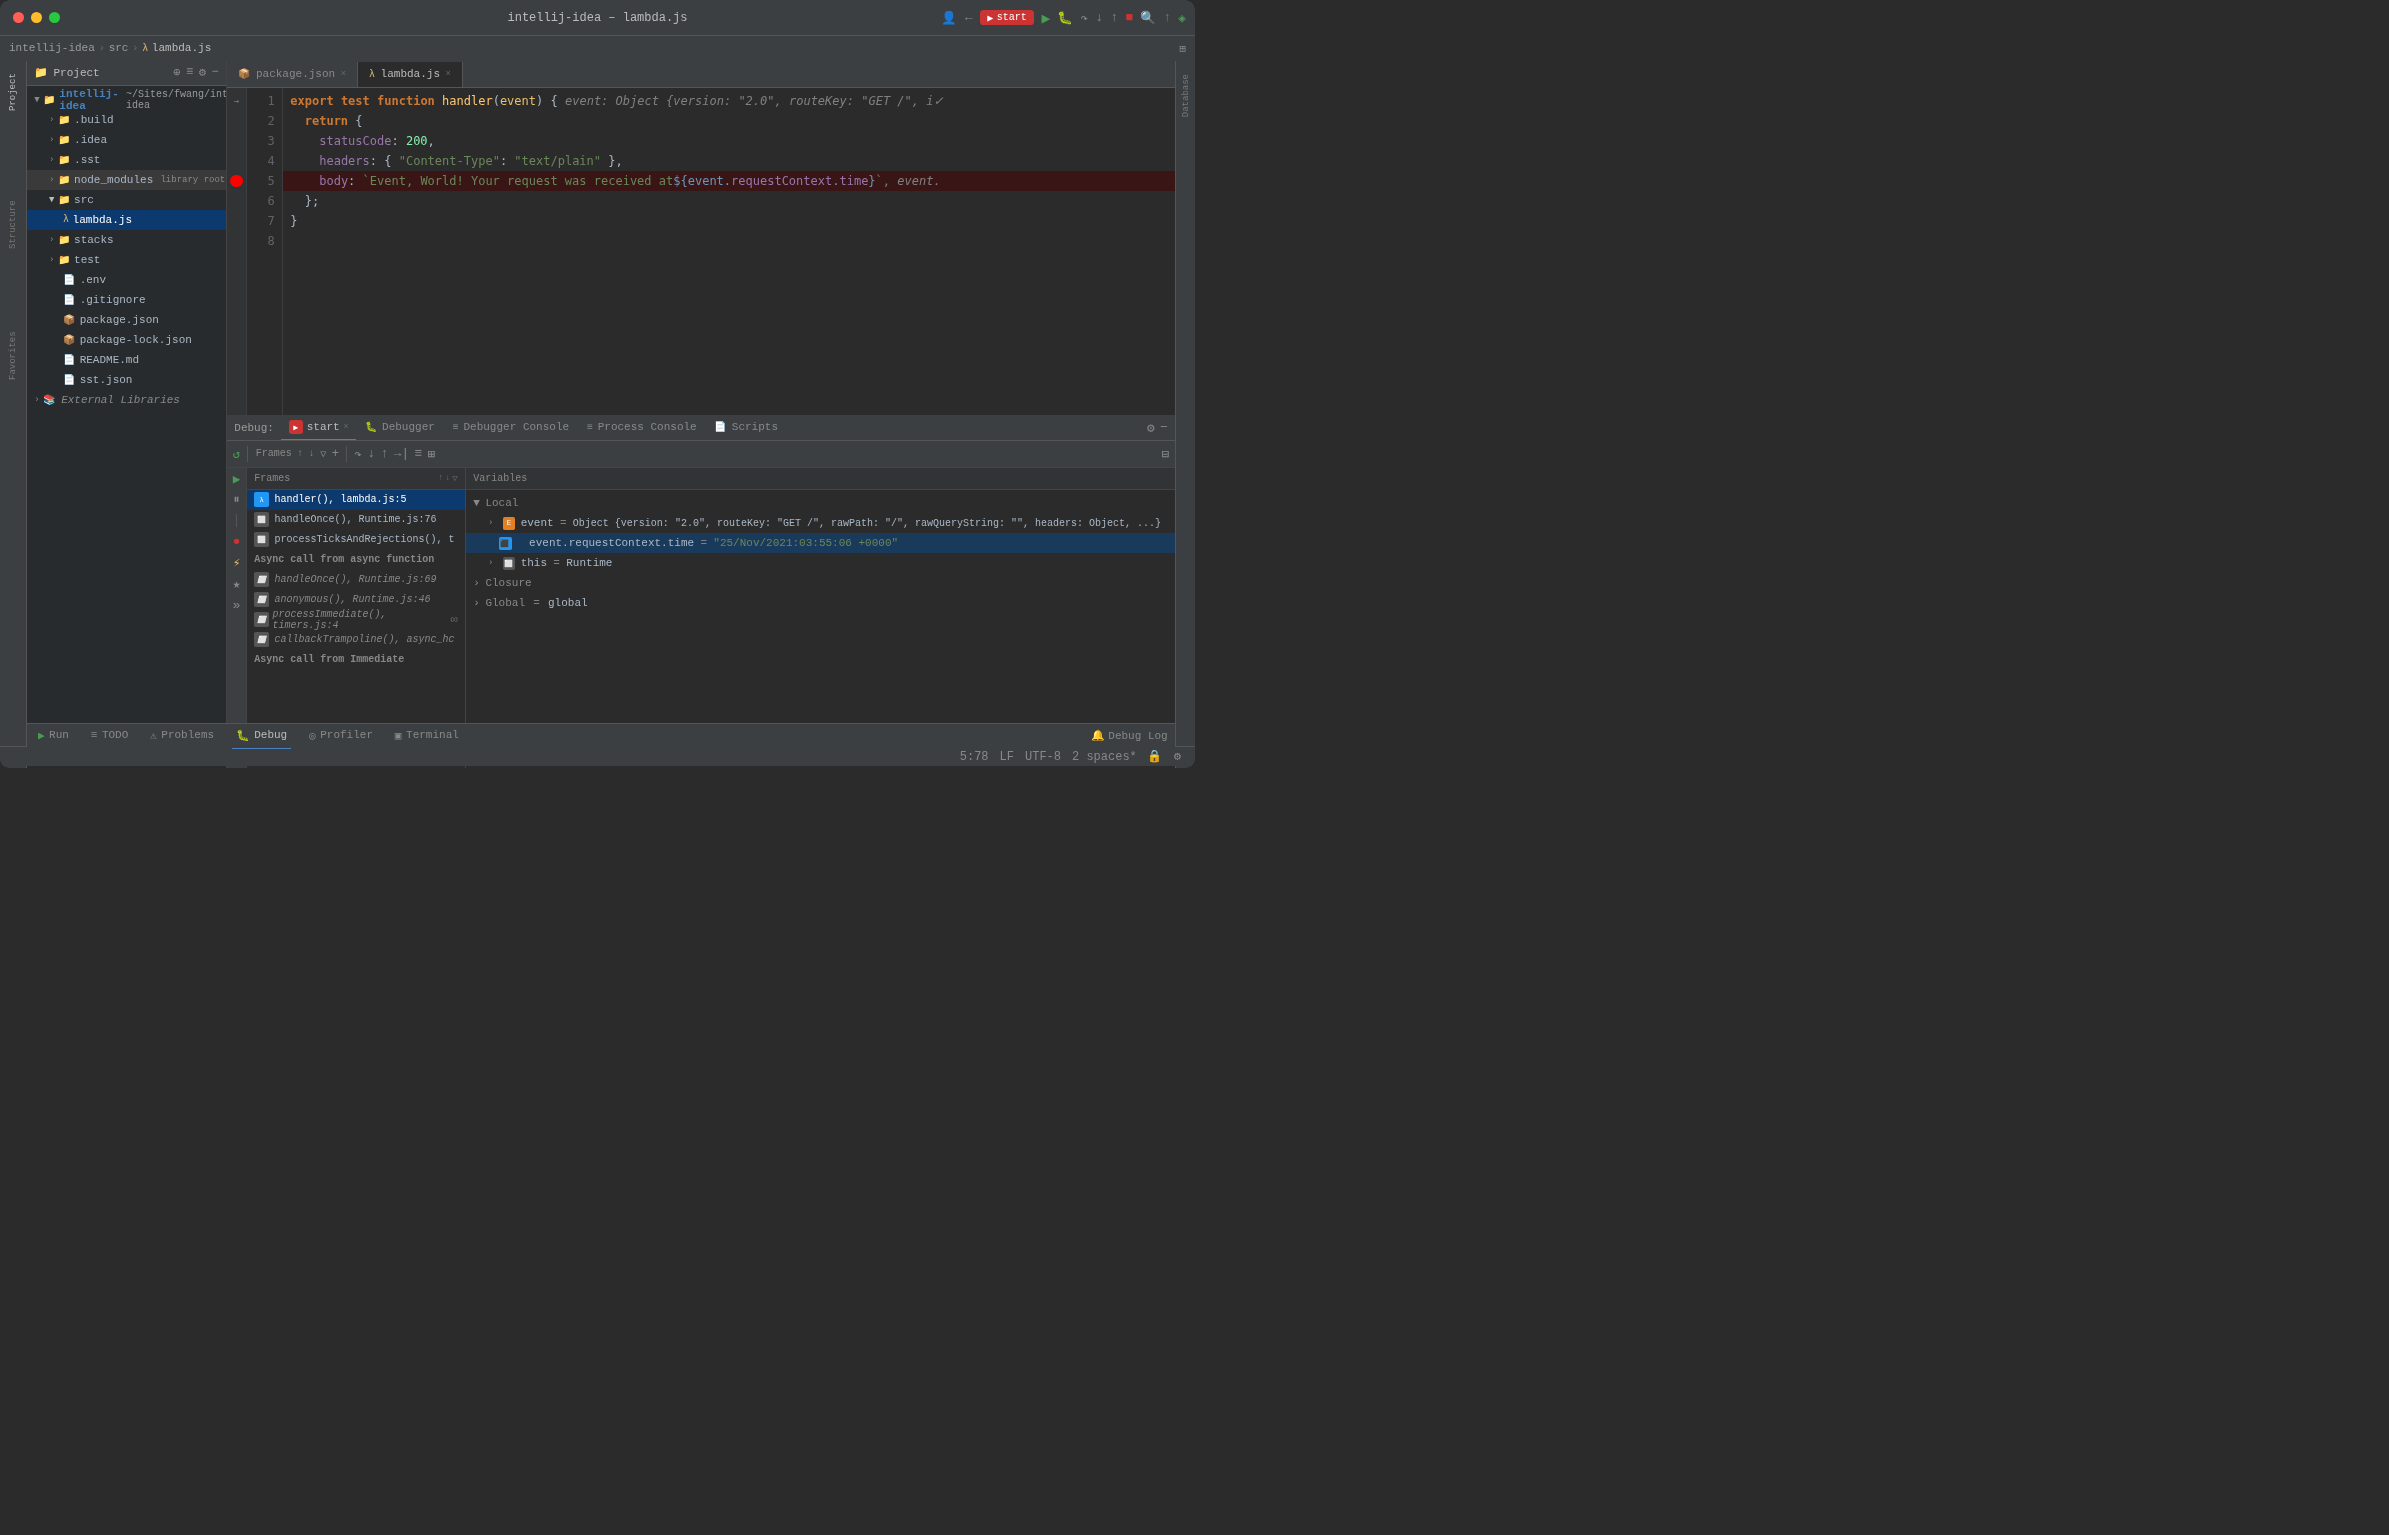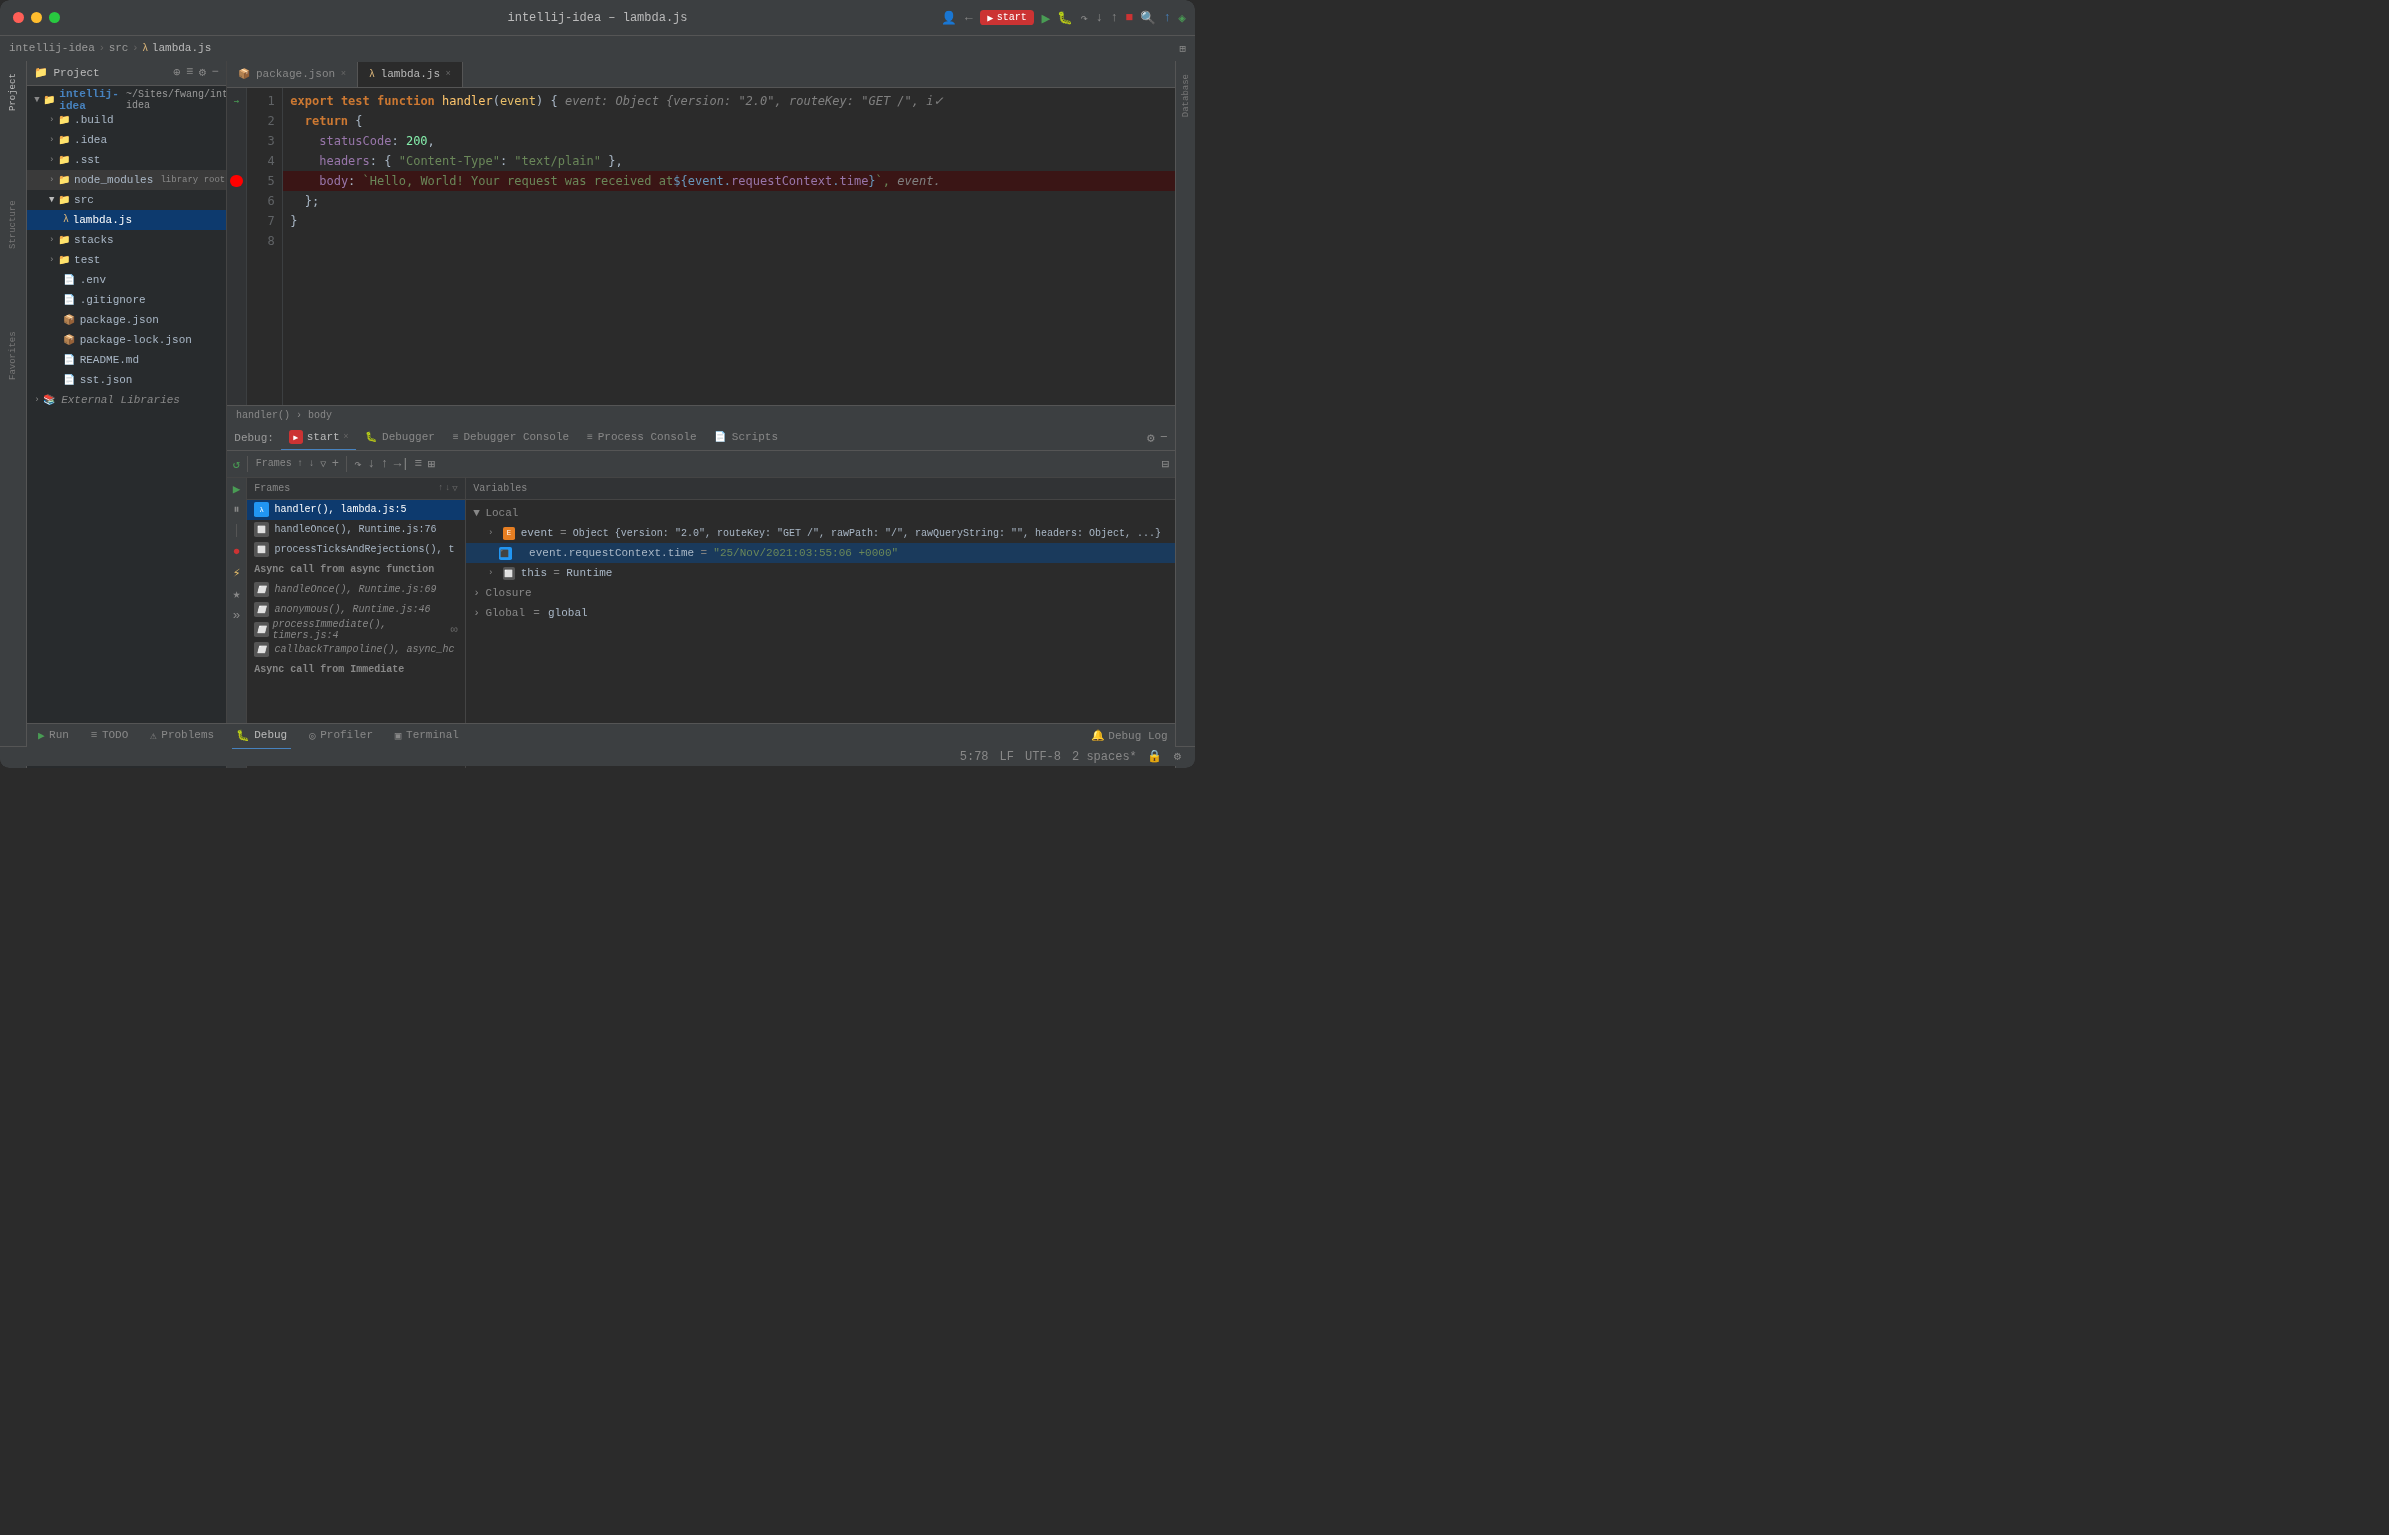--- a/index.html
+++ b/index.html
@@ -686,39 +686,36 @@
 
           <div class="code-line">
             &nbsp;&nbsp;&nbsp;&nbsp;<span class="prop">statusCode</span><span class="punc">:</span>&nbsp;<span class="num">200</span><span class="punc">,</span>
           </div>
 
           <div class="code-line">
             &nbsp;&nbsp;&nbsp;&nbsp;<span class="prop">headers</span><span class="punc">:</span>&nbsp;<span class="punc">{</span>&nbsp;<span class="str">"Content-Type"</span><span class="punc">:</span>&nbsp;<span class="str">"text/plain"</span>&nbsp;<span class="punc">},</span>
           </div>
 
           <div class="code-line breakpoint-line" style="background:#3a1515;">
-            &nbsp;&nbsp;&nbsp;&nbsp;<span class="prop">body</span><span class="punc">:</span>&nbsp;<span class="str">`Hello, World! Your request was received at </span><span class="template-var">${<span style="color:#6897bb;">event</span>.<span class="prop">requestContext</span>.<span class="prop">time</span>}</span><span class="str">`,</span>
+            &nbsp;&nbsp;&nbsp;&nbsp;<span class="prop">body</span><span class="punc">:</span>&nbsp;<span class="str">`Event, World! Your request was received at </span><span class="template-var">${<span style="color:#6897bb;">event</span>.<span class="prop">requestContext</span>.<span class="prop">time</span>}</span><span class="str">`,</span>
             <span style="color:#808080;font-style:italic;margin-left:7.3px;">  event.</span>
           </div>
 
           <div class="code-line">
             &nbsp;&nbsp;<span class="punc">};</span>
           </div>
 
           <div class="code-line">
             <span class="punc">}</span>
           </div>
 
           <div class="code-line">&nbsp;</div>
         </div>
       </div>
 
-      <div class="editor-footer">
-        <span>handler() › body</span>
-      </div>
 
       <div class="debug-tab-bar" style="position:relative;">
         <span class="debug-label">Debug:</span>
 
         <div style="display:flex;align-items:center;height:25.5px;padding:0 7.3px;border-bottom:1.8px solid #4782be;color:#bbbbbb;cursor:pointer;gap:3.6px;">
           <span style="background:#cc3333;color:white;width:14.6px;height:14.6px;border-radius:2.7px;display:flex;align-items:center;justify-content:center;font-size:8.2px;">▶</span>
           <span>start</span>
           <span style="font-size:9px;color:#666;">×</span>
         </div>
         <div class="debug-tab">

